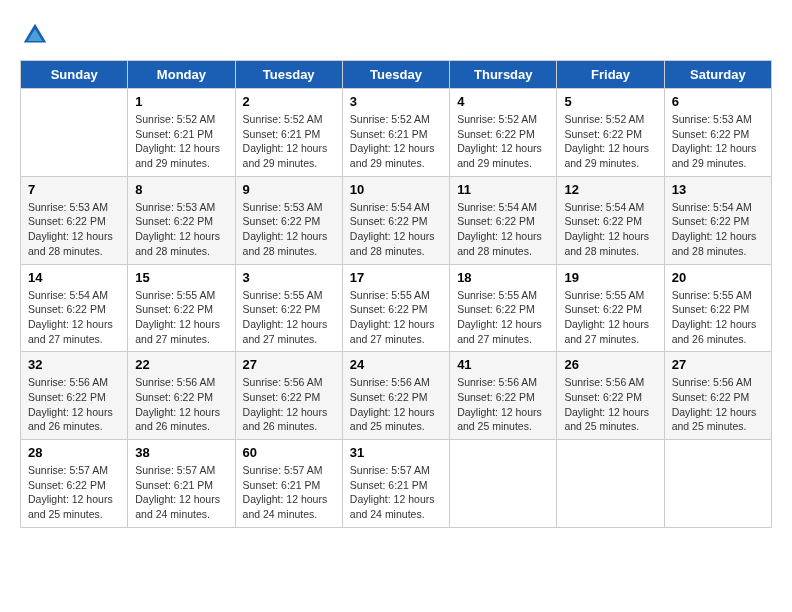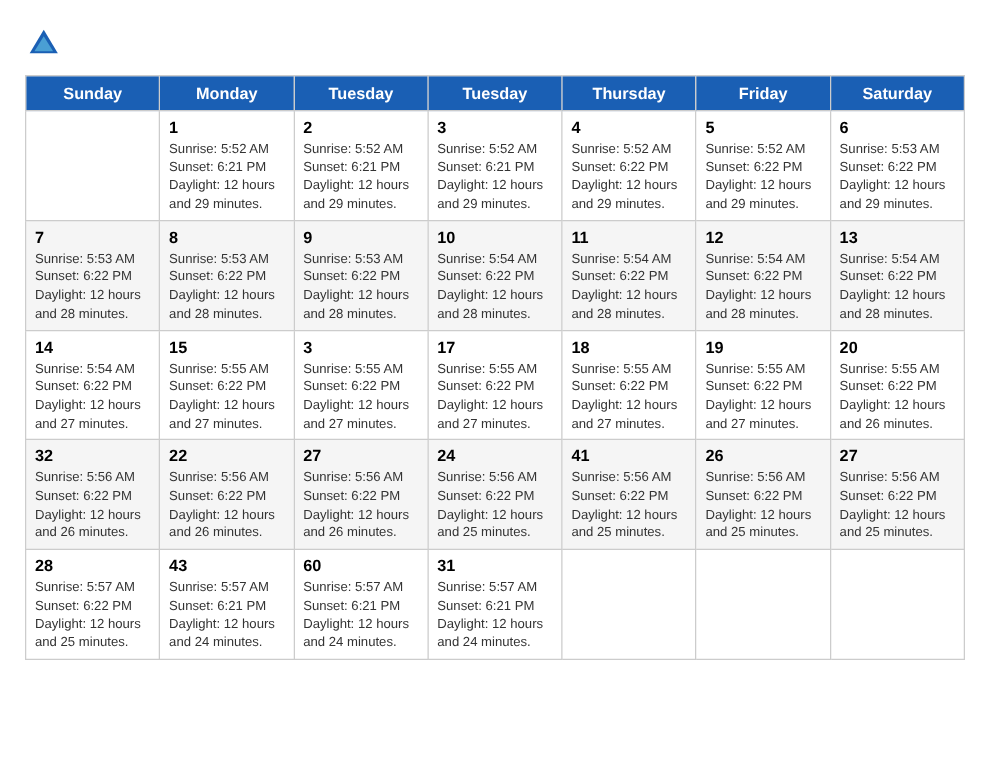--- a/index.html
+++ b/index.html
@@ -324,21 +324,21 @@
       </tr>
       <tr>
         <td>
           <span class="day-number">28</span>
           <div class="day-info" style="white-space: pre-line;">Sunrise: 5:57 AM
 Sunset: 6:22 PM
 Daylight: 12 hours
 and 25 minutes.</div>
         </td>
         <td>
-          <span class="day-number">43</span>
+          <span class="day-number">38</span>
           <div class="day-info" style="white-space: pre-line;">Sunrise: 5:57 AM
 Sunset: 6:21 PM
 Daylight: 12 hours
 and 24 minutes.</div>
         </td>
         <td>
           <span class="day-number">60</span>
           <div class="day-info" style="white-space: pre-line;">Sunrise: 5:57 AM
 Sunset: 6:21 PM
 Daylight: 12 hours

